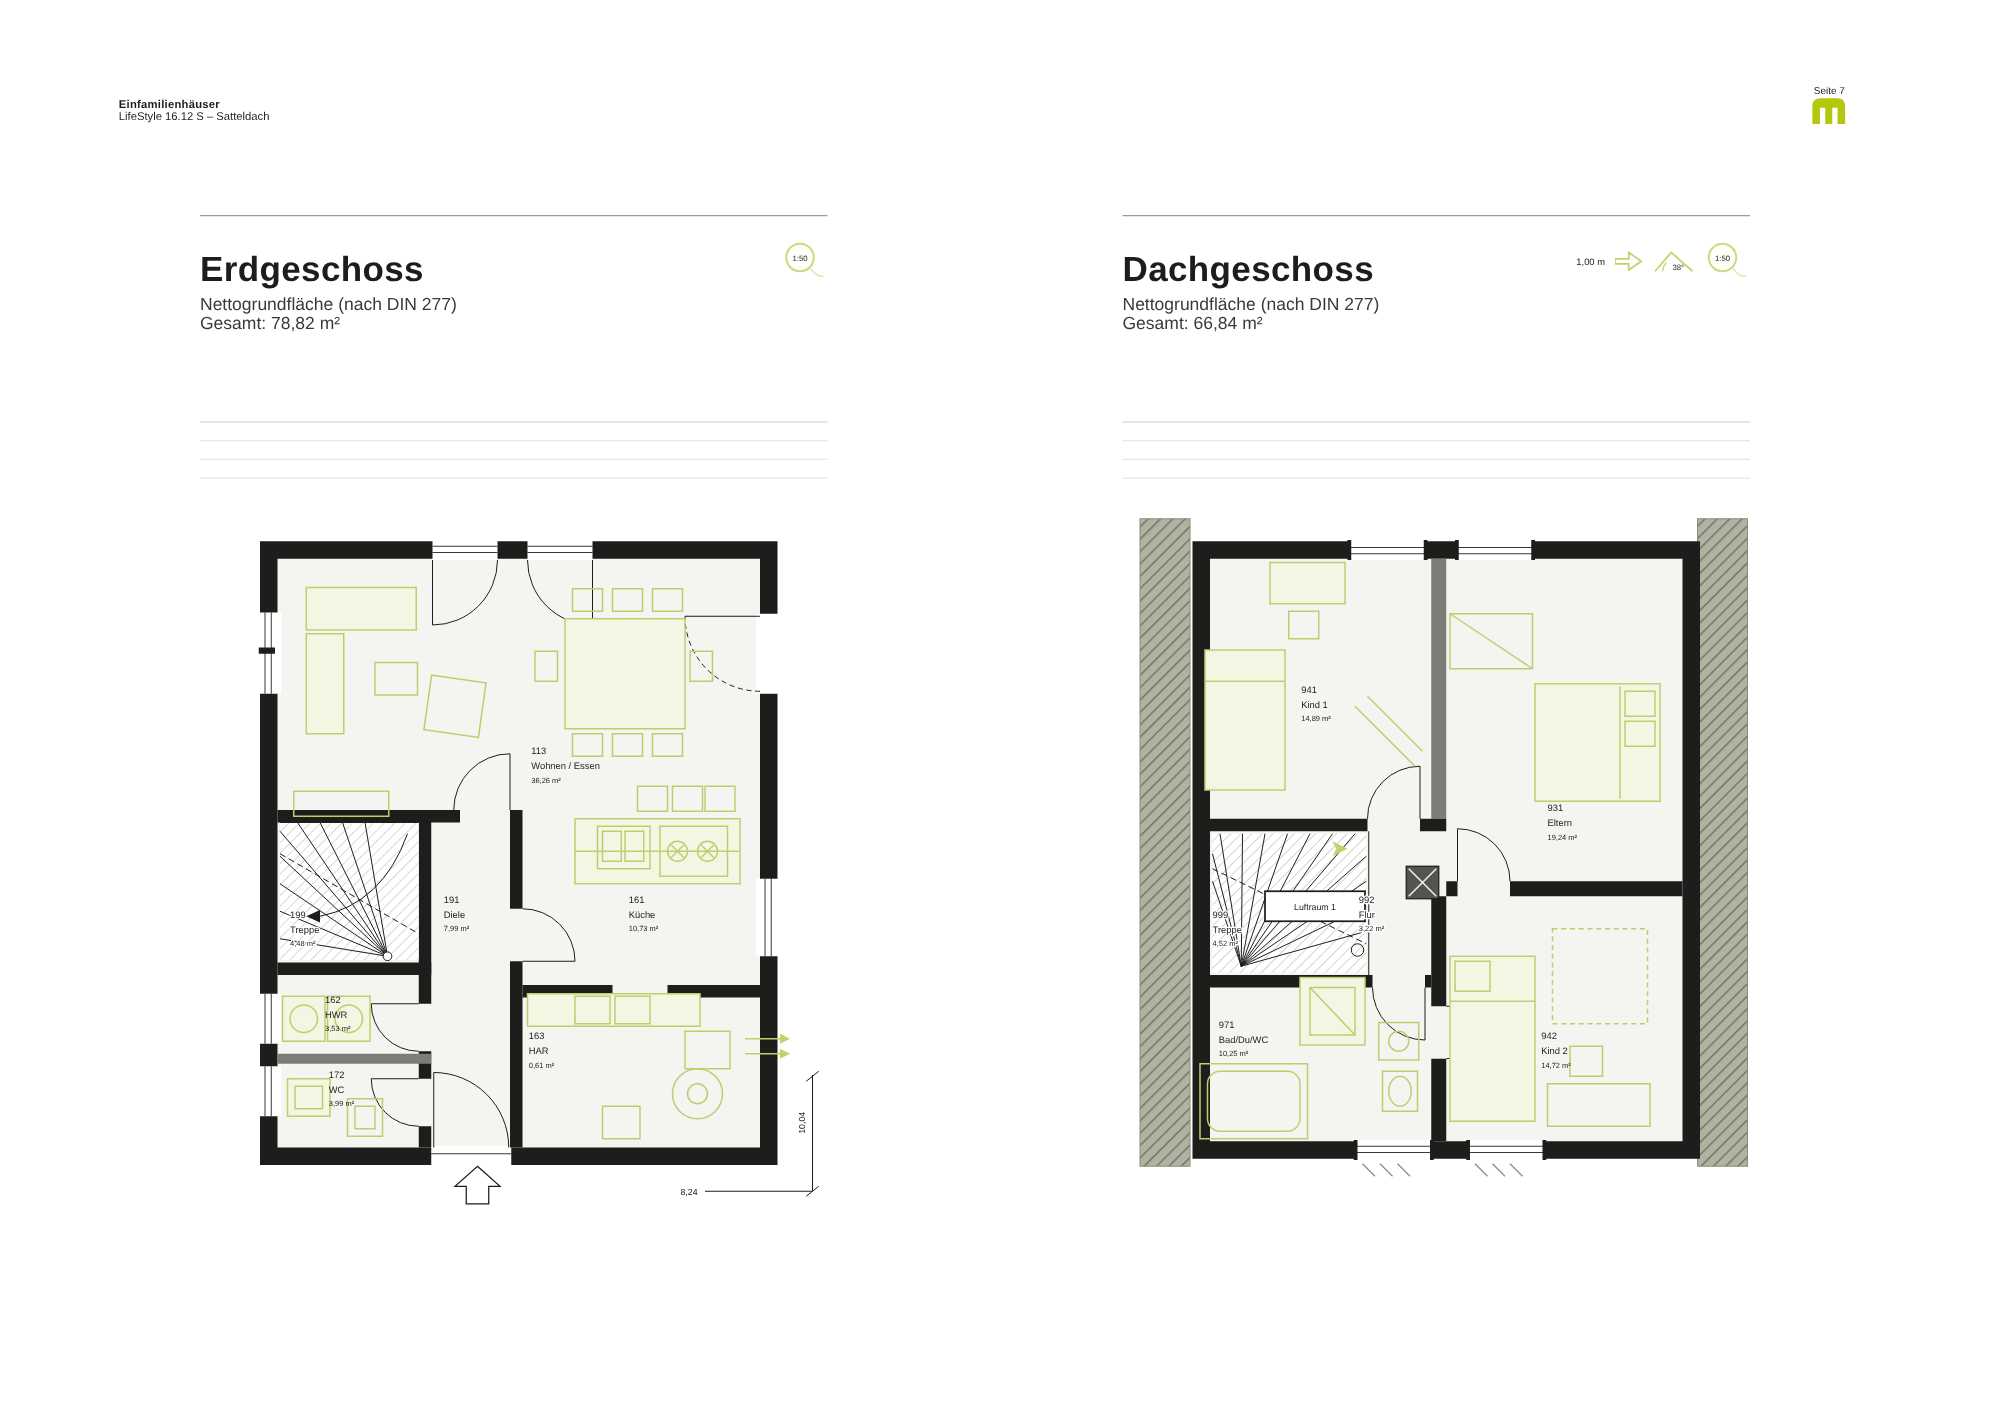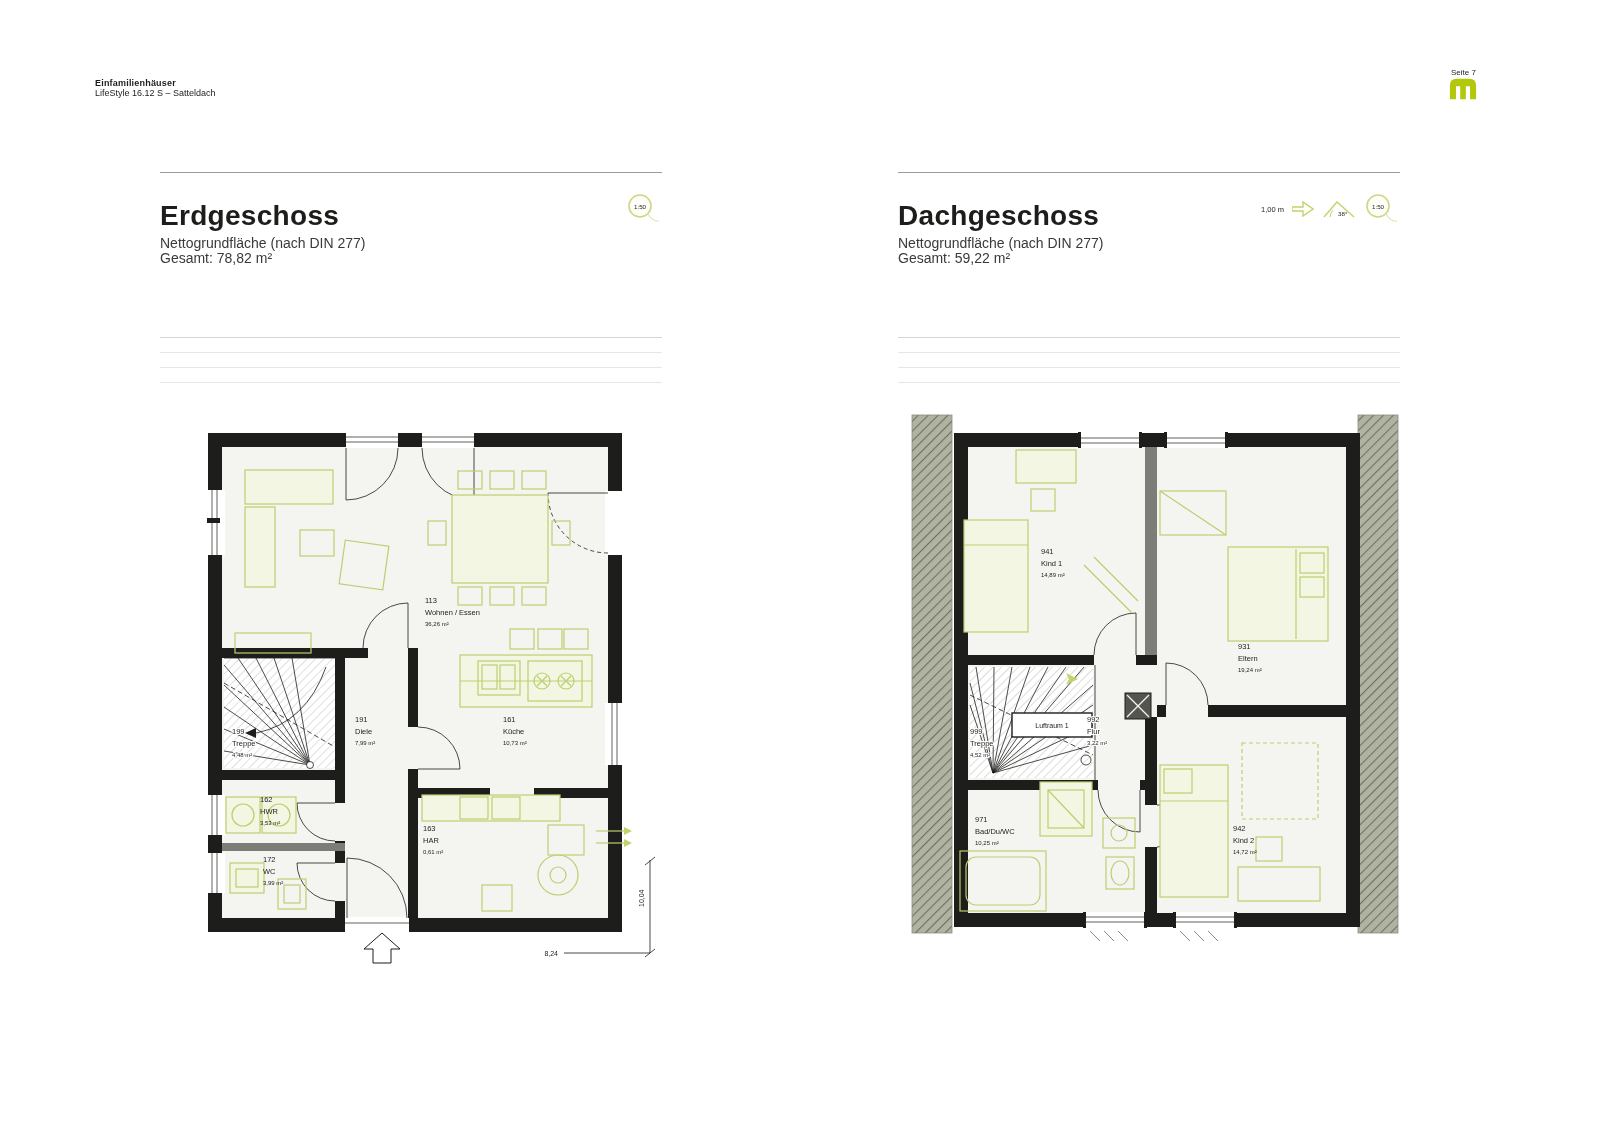--- a/index.html
+++ b/index.html
@@ -250,21 +250,21 @@
         <text transform="translate(484,492) rotate(-90)" class="dimt">10,04</text>
       </g>
     </svg>
   </div>
 
   <div class="col" style="left:898px;">
     <div class="toprule"></div>
     <div class="ftitle">Dachgeschoss</div>
     <div class="fsub">
       <div>Nettogrundfläche (nach DIN 277)</div>
-      <div>Gesamt: 59,22 m²</div>
+      <div>Gesamt: 66,84 m²</div>
     </div>
     <div class="iconrow">
       <span class="kslabel">1,00 m</span>
       <svg width="22" height="16" viewBox="0 0 22 16">
         <polygon points="0,6 11,6 11,1 21,8 11,15 11,10 0,10" fill="none" stroke="#c3d36a" stroke-width="1.4"></polygon>
       </svg>
       <svg width="34" height="22" viewBox="0 0 34 22">
         <path d="M2,19 L15,4 L32,19" fill="none" stroke="#c3d36a" stroke-width="1.4"></path>
         <path d="M8,19 A12,12 0 0 1 11,12" fill="none" stroke="#c3d36a" stroke-width="1"></path>
         <text x="16" y="18" font-size="6.2" fill="#1d1d1b">38°</text>

